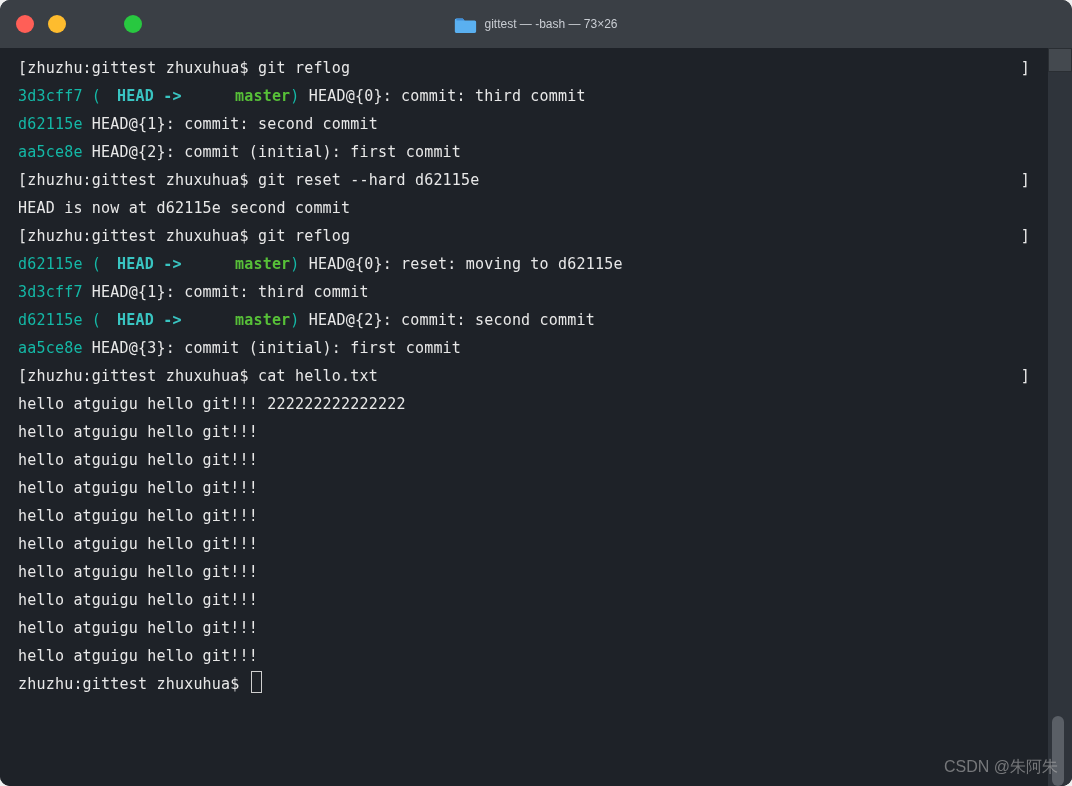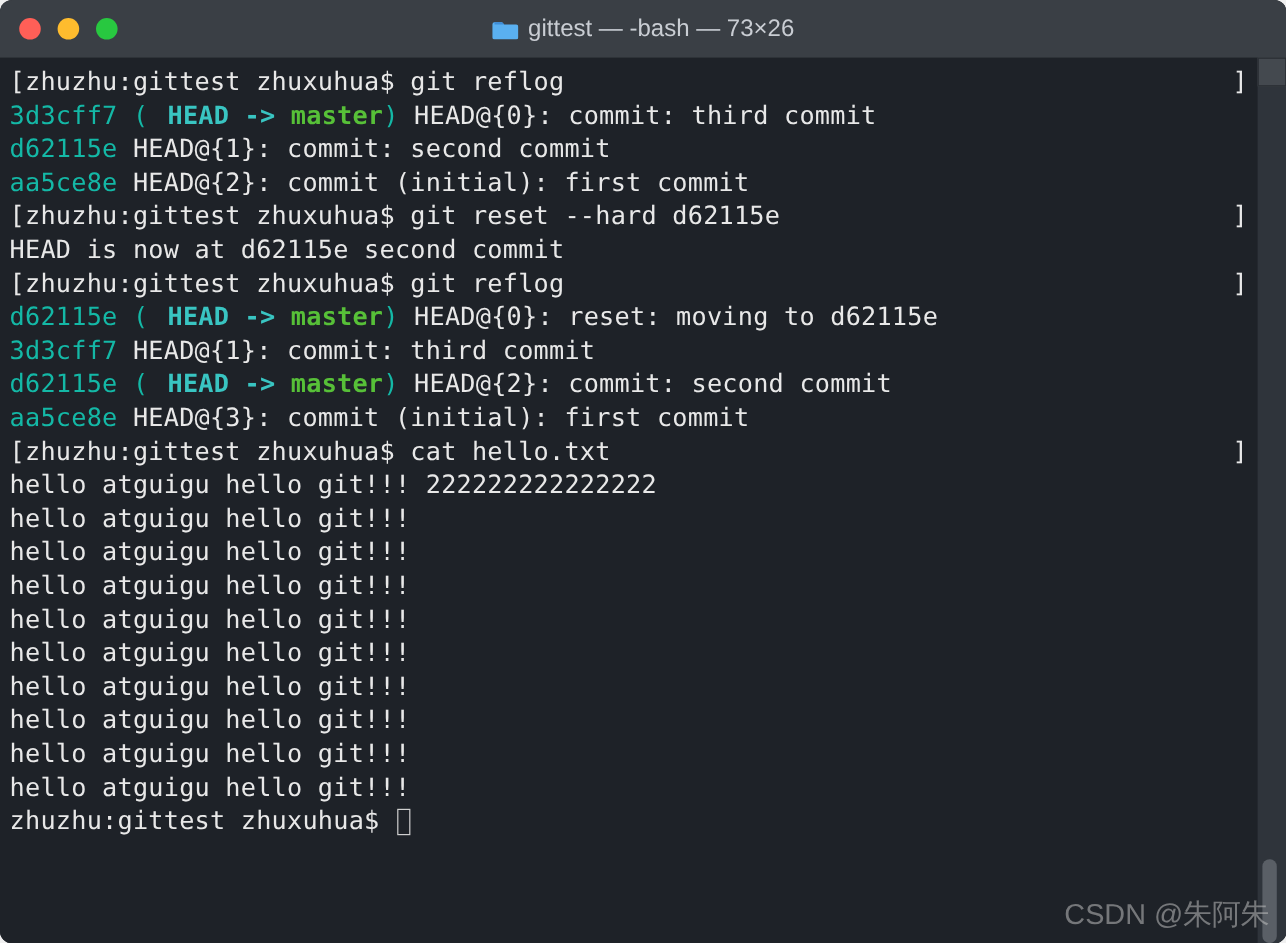--- a/index.html
+++ b/index.html
@@ -43,37 +43,37 @@
     .light.yellow { background: #febc2e; }
     .light.green { background: #28c840; }
     .title-center {
       position: absolute;
       left: 50%;
       transform: translateX(-50%);
       display: flex;
       align-items: center;
       gap: 8px;
       color: #c9cdd3;
-      font-size: 20px;
+      font-size: 12px;
       font-family: -apple-system, BlinkMacSystemFont, "Helvetica Neue", sans-serif;
     }
     .folder-icon {
       width: 22px;
       height: 18px;
       display: inline-block;
     }
     .terminal-body {
       flex: 1;
       display: flex;
       background: #1e2228;
     }
     .terminal-content {
       flex: 1;
-      padding: 6px 8px;
-      font-size: 21px;
+      padding: 6px 18px;
+      font-size: 15px;
       line-height: 28px;
       color: #e8e8e8;
       white-space: pre;
       overflow: hidden;
       letter-spacing: 0.2px;
     }
     .scrollbar-area {
       width: 24px;
       background: #2f343b;
       display: flex;
@@ -94,37 +94,37 @@
       position: absolute;
       bottom: 0;
       left: 4px;
       width: 12px;
       height: 70px;
       background: #5a5f66;
       border-radius: 6px;
     }
     .yellow { color: #14b8a6; }
     .cyan { color: #39c5c2; font-weight: bold; margin-left: 16px; }
-    .green { color: #57c038; font-weight: bold; }
+    .green { color: #57c038; font-weight: bold; margin-left: 44px; }
     .white { color: #e8e8e8; }
     .prompt-line { display: flex; justify-content: space-between; }
     .cursor {
       display: inline-block;
       width: 11px;
       height: 22px;
       border: 1.5px solid #cfcfcf;
       vertical-align: text-bottom;
       margin-left: 2px;
     }
     .watermark {
       position: absolute;
       bottom: 8px;
       right: 14px;
       color: rgba(190,190,190,0.55);
-      font-size: 24px;
+      font-size: 16px;
       font-family: -apple-system, sans-serif;
       pointer-events: none;
     }
   </style>
 </head>
 <body>
 
 <div class="window">
   <div class="titlebar">
     <div class="traffic-lights">

